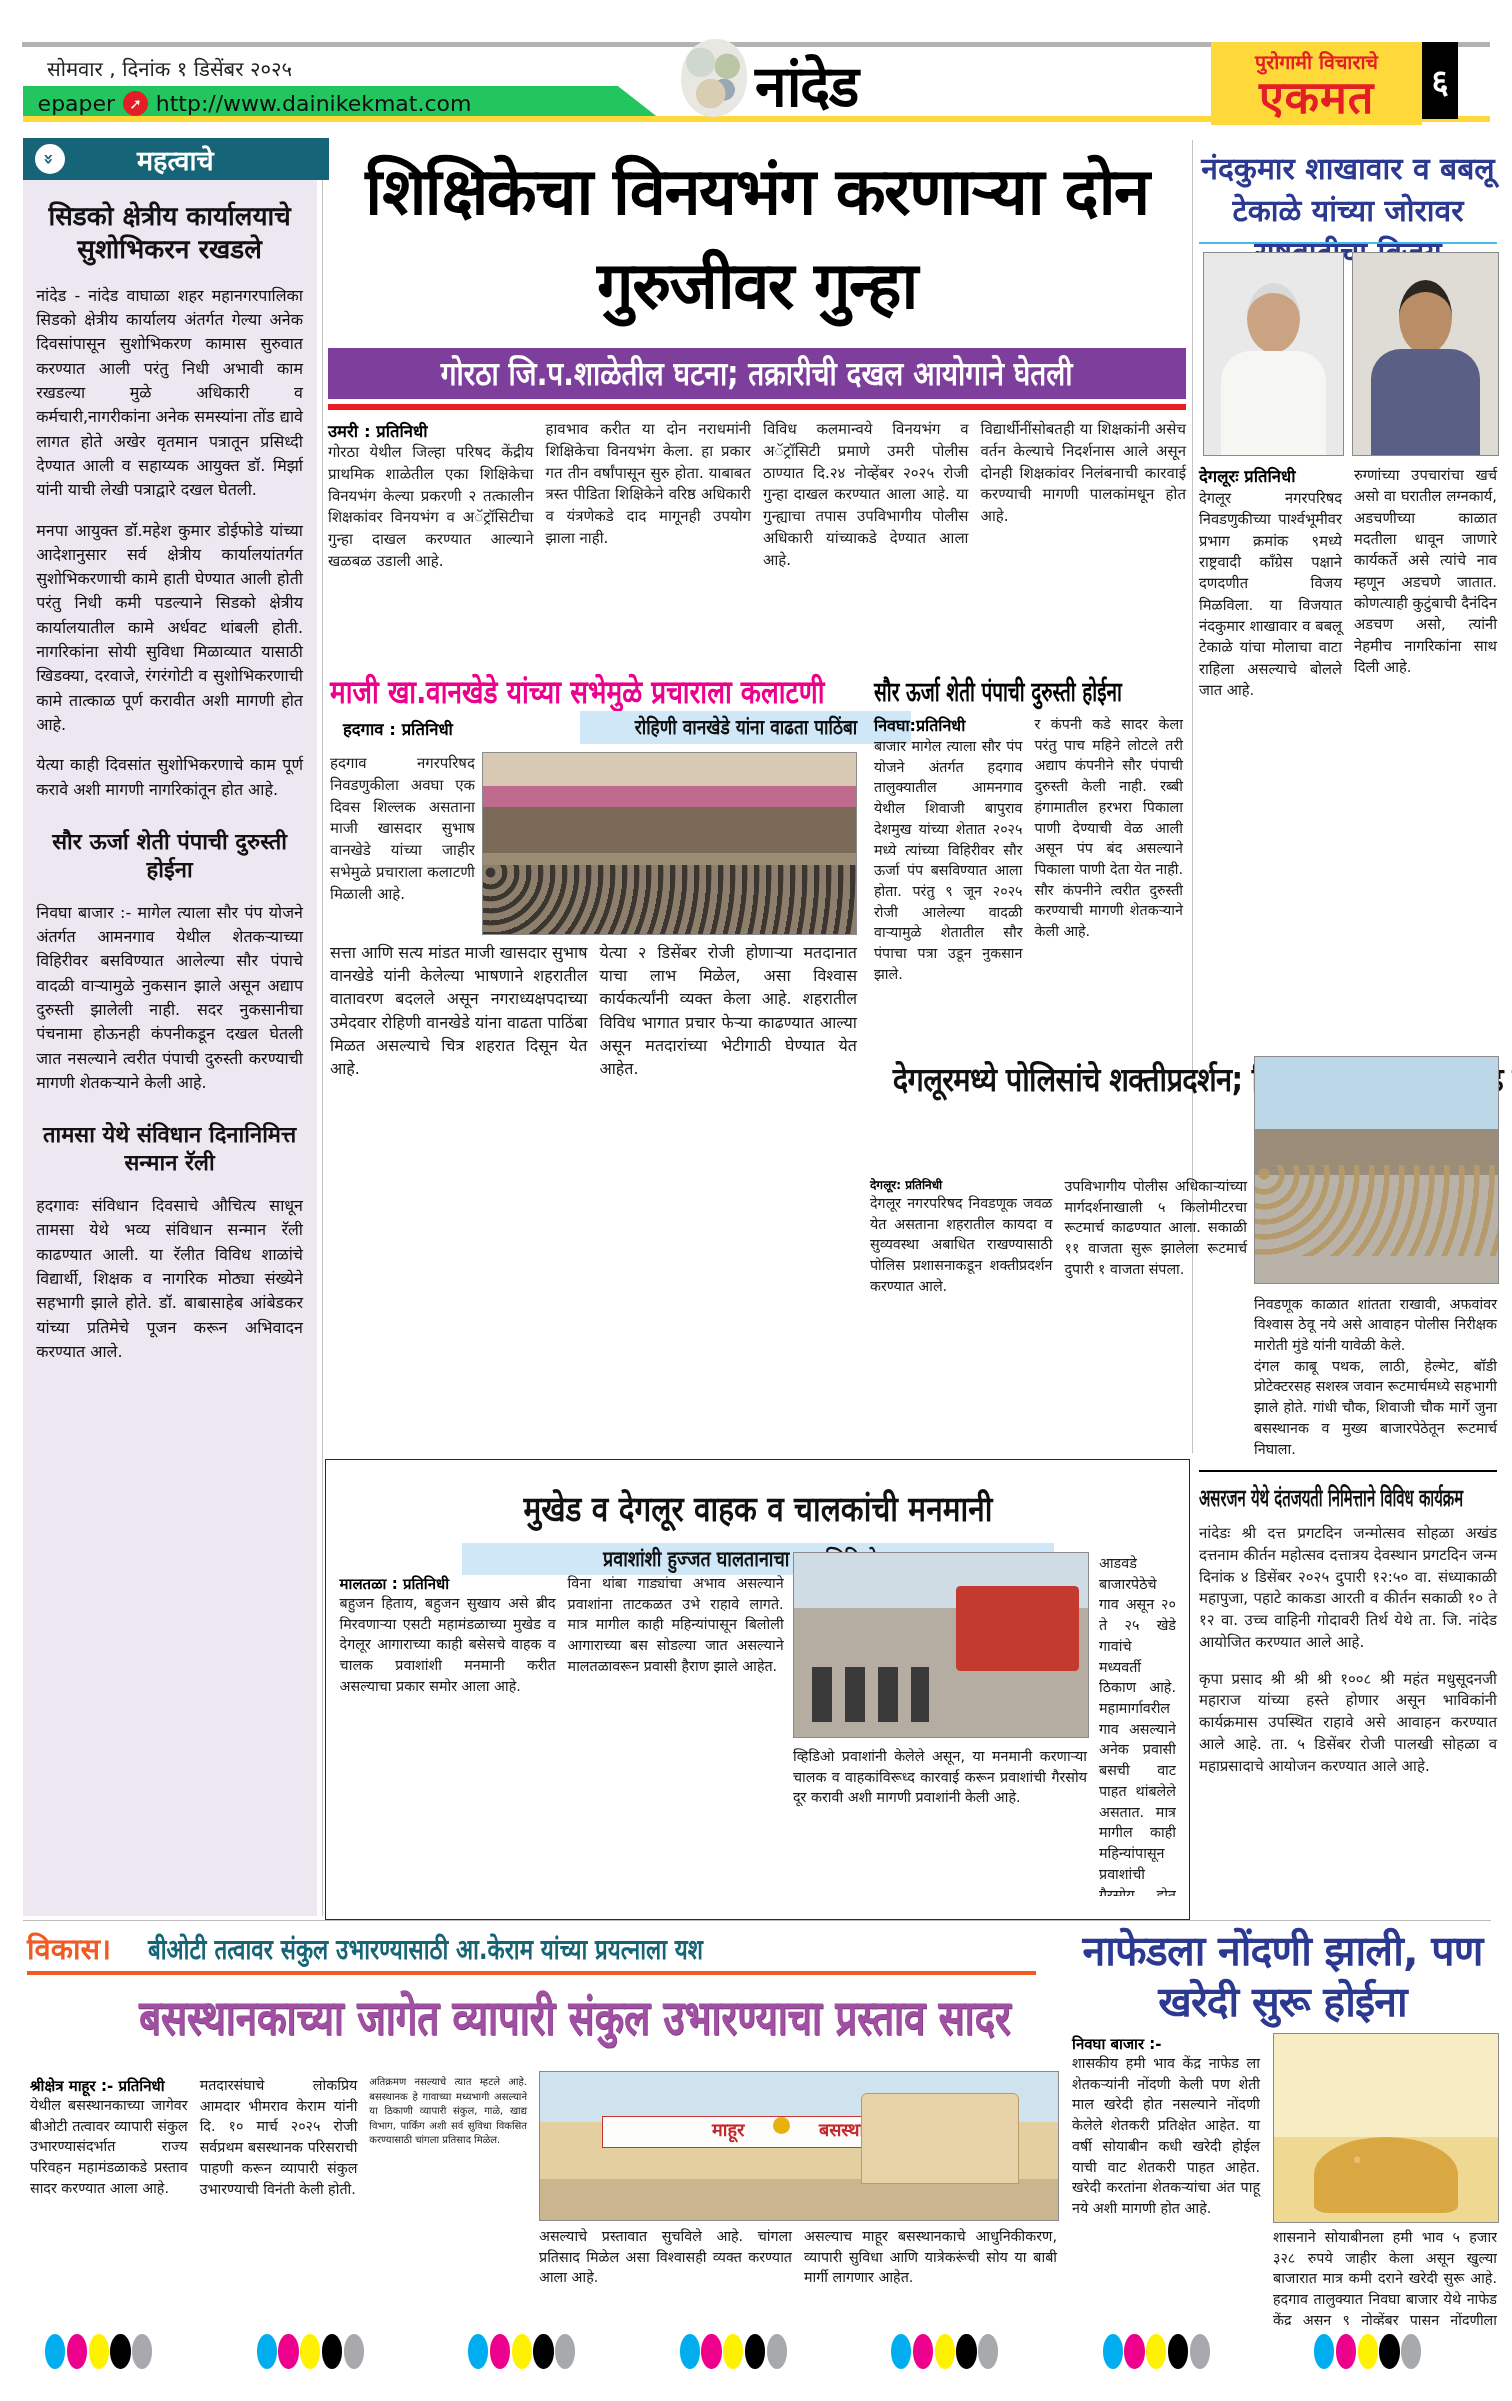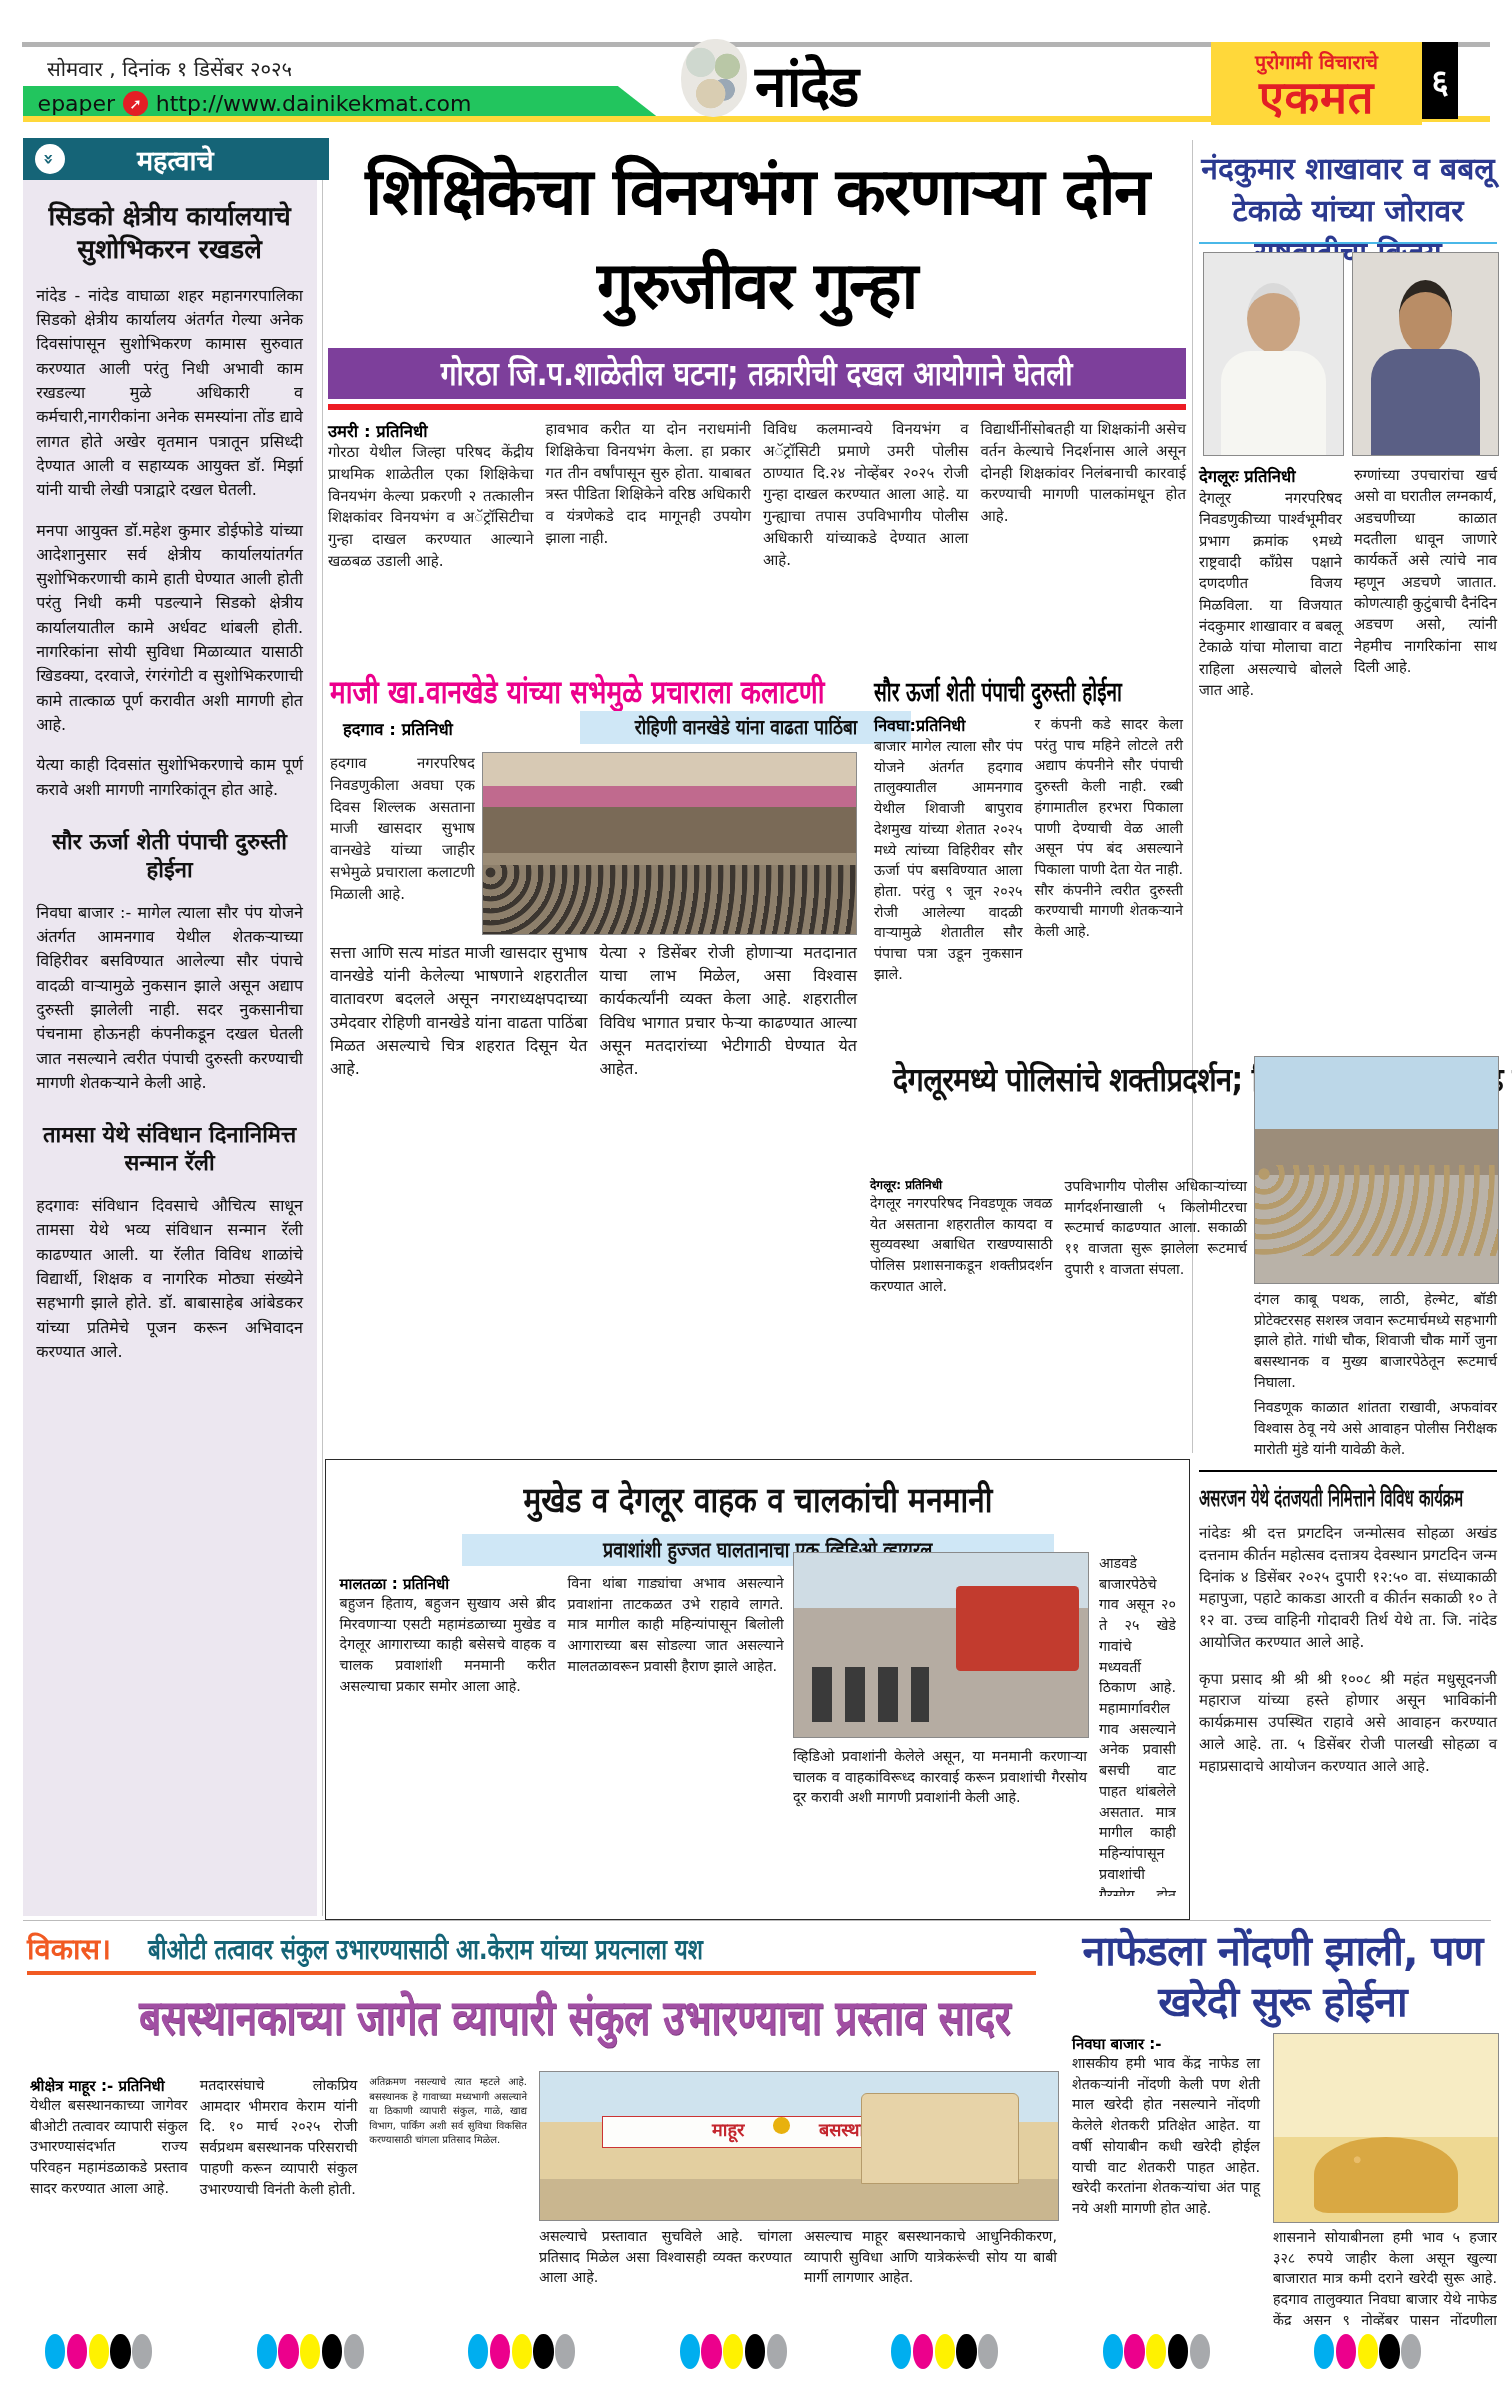--- a/index.html
+++ b/index.html
@@ -153,22 +153,22 @@
          background:repeating-radial-gradient(circle at 9px 9px,#b59b6b 0 5.3px,transparent 6px 15px),transparent;"></div>
   </div>
   <div class="abs colrow" style="left:870px;top:1176px;width:377px;height:273px;">
     <div>
       <div class="byline" style="font-size:12px;">देगलूर: प्रतिनिधी</div>
       <div class="body-text" style="font-size:14.3px;">देगलूर नगरपरिषद निवडणूक जवळ येत असताना शहरातील कायदा व सुव्यवस्था अबाधित राखण्यासाठी पोलिस प्रशासनाकडून शक्तीप्रदर्शन करण्यात आले.</div>
     </div>
     <div class="body-text" style="font-size:14.3px;">उपविभागीय पोलीस अधिकाऱ्यांच्या मार्गदर्शनाखाली ५ किलोमीटरचा रूटमार्च काढण्यात आला. सकाळी ११ वाजता सुरू झालेला रूटमार्च दुपारी १ वाजता संपला.</div>
   </div>
   <div class="abs" style="left:1254px;top:1289px;width:243px;height:161px;">
+    <div class="body-text" style="font-size:14.3px;margin-top:4.5px;">निवडणूक काळात शांतता राखावी, अफवांवर विश्वास ठेवू नये असे आवाहन पोलीस निरीक्षक मारोती मुंडे यांनी यावेळी केले.</div>
     <div class="body-text" style="font-size:14.3px;">दंगल काबू पथक, लाठी, हेल्मेट, बॉडी प्रोटेक्टरसह सशस्त्र जवान रूटमार्चमध्ये सहभागी झाले होते. गांधी चौक, शिवाजी चौक मार्गे जुना बसस्थानक व मुख्य बाजारपेठेतून रूटमार्च निघाला.</div>
-    <div class="body-text" style="font-size:14.3px;margin-top:4.5px;">निवडणूक काळात शांतता राखावी, अफवांवर विश्वास ठेवू नये असे आवाहन पोलीस निरीक्षक मारोती मुंडे यांनी यावेळी केले.</div>
   </div>
 
   <div class="abs hl-blue" style="left:1199px;top:148px;width:298px;">नंदकुमार शाखावार व बबलू टेकाळे यांच्या जोरावर राष्ट्रवादीचा विजय</div>
   <div class="rule" style="left:1199px;top:242px;width:298px;height:2.3px;background:#4ab8e8;"></div>
   <div class="photo" style="left:1203px;top:252px;width:139px;height:202px;background:#e9e9e9;">
     <div class="p-head" style="left:43px;top:30px;width:53px;height:60px;background:#caa482;border-top:10.5px solid #d9d9d9;"></div>
     <div class="p-body" style="left:16.6px;top:98px;width:105px;height:105px;background:#f6f6f2;"></div>
   </div>
   <div class="photo" style="left:1352px;top:252px;width:145px;height:202px;background:#dfdbd5;">
     <div class="p-head" style="left:46px;top:27px;width:53px;height:62px;background:#b98d66;border-top:12px solid #2c2620;"></div>
@@ -176,21 +176,21 @@
   </div>
   <div class="abs colrow" style="left:1199px;top:464px;width:298px;height:587px;">
     <div>
       <div class="byline" style="font-size:16.6px;">देगलूरः प्रतिनिधी</div>
       <div class="body-text" style="font-size:14.7px;">देगलूर नगरपरिषद निवडणुकीच्या पार्श्वभूमीवर प्रभाग क्रमांक ९मध्ये राष्ट्रवादी काँग्रेस पक्षाने दणदणीत विजय मिळविला. या विजयात नंदकुमार शाखावार व बबलू टेकाळे यांचा मोलाचा वाटा राहिला असल्याचे बोलले जात आहे.</div>
     </div>
     <div class="body-text" style="font-size:14.7px;">रुग्णांच्या उपचारांचा खर्च असो वा घरातील लग्नकार्य, अडचणीच्या काळात मदतीला धावून जाणारे कार्यकर्ते असे त्यांचे नाव म्हणून अडचणे जातात. कोणत्याही कुटुंबाची दैनंदिन अडचण असो, त्यांनी नेहमीच नागरिकांना साथ दिली आहे.</div>
   </div>
 
   <div class="abs" id="mukhed-box" style="left:325px;top:1459px;width:863px;height:459px;">
-    <div style="text-align:center;margin-top:15px;font-size:35px;font-weight:800;">
+    <div style="text-align:center;margin-top:24px;font-size:35px;font-weight:800;">
       <span class="nowrap-c" style="transform:scaleX(0.85);">मुखेड व देगलूर वाहक व चालकांची मनमानी</span>
     </div>
     <div class="subhead-blue" style="margin:12px auto 0;width:572px;height:32px;line-height:32px;font-size:21px;overflow:hidden;padding-left:20px;">
       <span class="nowrap-c" style="transform:scaleX(0.85);">प्रवाशांशी हुज्जत  घालतानाचा एक व्हिडिओ व्हायरल</span>
     </div>
     <div class="abs colrow" style="left:13.6px;top:93px;width:444px;height:346px;margin-top:20px;">
       <div>
         <div class="byline" style="font-size:15px;">मालतळा : प्रतिनिधी</div>
         <div class="body-text" style="font-size:14.3px;">बहुजन हिताय, बहुजन सुखाय असे ब्रीद मिरवणाऱ्या एसटी महामंडळाच्या मुखेड व देगलूर आगाराच्या काही बसेसचे वाहक व चालक प्रवाशांशी मनमानी करीत असल्याचा प्रकार समोर आला आहे.</div>
       </div>

